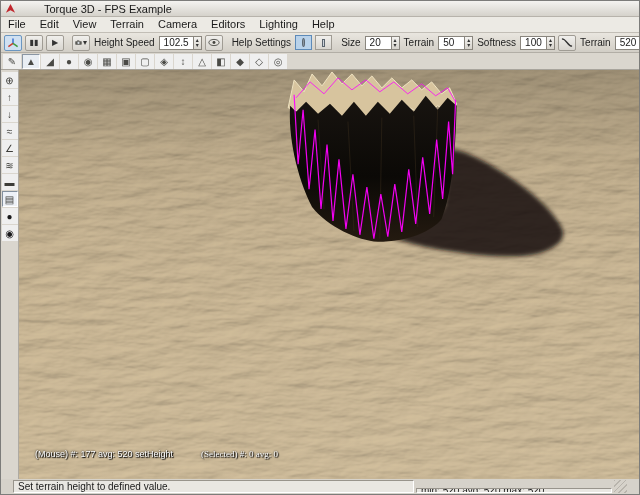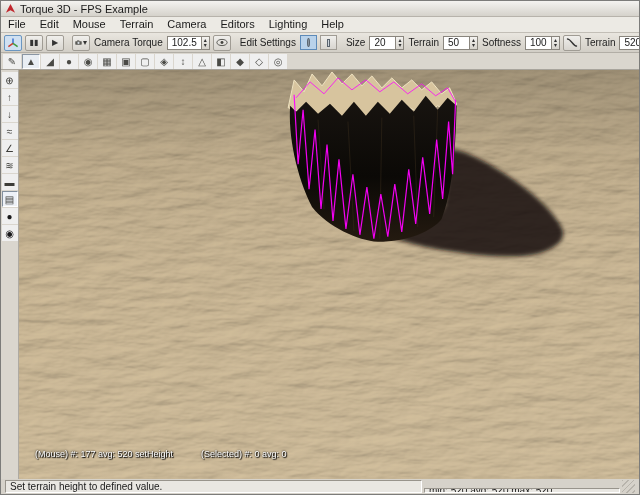--- a/index.html
+++ b/index.html
@@ -8,21 +8,21 @@
     width:640px;height:495px;
     display:flex;flex-direction:column;
     background:#d6d2ca;border:1px solid #7c7c7a;
     font-family:"Liberation Sans","DejaVu Sans",sans-serif;
     color:#1a1a1a;overflow:hidden;
   }
   
   .titlebar{height:16px;flex:0 0 16px;display:flex;align-items:center;gap:4px;
     padding:0 4px;background:linear-gradient(#f4f3f0,#d5d2cb);
     border-bottom:1px solid #b7b3ab;font-size:11px;}
-  .title{white-space:nowrap;}
+  .title{white-space:nowrap;margin-left:24px;}
   
   .menubar{height:24px;flex:0 0 15px;display:flex;align-items:center;
     background:#eceae4;border-bottom:1px solid #c2beb6;font-size:11px;}
   .menu-item{padding:0 7px;line-height:15px;cursor:default;}
   
   .toolbar1{height:20px;flex:0 0 20px;display:flex;align-items:center;gap:3px;
     padding:0 3px;background:linear-gradient(#e9e6df,#d2cec6);
     border-bottom:1px solid #b2aea6;font-size:10px;white-space:nowrap;}
   .tb-btn{display:flex;align-items:center;justify-content:center;gap:1px;
     height:16px;min-width:18px;padding:0 2px;background:linear-gradient(#f0efec,#d8d5cf);
@@ -53,24 +53,24 @@
     display:flex;flex-direction:column;align-items:center;padding-top:2px;gap:1px;}
   .side-btn{width:16px;height:16px;display:flex;align-items:center;justify-content:center;
     font-size:10px;color:#3c3c38;border:1px solid transparent;cursor:default;}
   .side-btn.dark{color:#18181a;}
   .side-btn.selected{background:#edf1f7;border-color:#83909e #fff #fff #83909e;}
   .viewport{flex:1 1 auto;position:relative;overflow:hidden;background:#bfae8c;text-align:center;}
   .viewport svg{display:block;width:100%;height:100%;}
   .hud{position:absolute;bottom:20px;left:0;width:100%;font-size:9px;color:#fff;
     text-shadow:1px 1px 1px #000,0 0 2px #000;pointer-events:none;}
   .hud .mouse{position:absolute;left:16px;bottom:0;white-space:nowrap;}
-  .hud .selected{position:absolute;left:182px;bottom:0;white-space:nowrap;}
+  .hud .selected{position:absolute;left:182px;bottom:0;white-space:nowrap;font-family:Liberation Serif, serif;}
   
   .statusbar{height:15px;flex:0 0 15px;display:flex;gap:2px;align-items:stretch;
-    padding:1px 4px;background:#d6d2ca;font-size:10px;}
+    padding:1px 12px;background:#d6d2ca;font-size:10px;}
   .status-cell{border:1px solid;border-color:#98948c #fff #fff #98948c;
     background:#e9e7e2;display:flex;align-items:center;padding:0 4px;
     white-space:nowrap;overflow:hidden;}
   .status-msg{flex:1 1 auto;}
   .status-range{flex:0 0 196px;margin-top:8px;}
   .grip{flex:0 0 13px;border:none;background:
     repeating-linear-gradient(135deg,#b8b4ac 0 1px,transparent 1px 4px);}
 </style>
 </head>
 <body>
@@ -80,21 +80,21 @@
   <div class="titlebar">
     <svg width="11" height="11" viewBox="0 0 12 12">
       <path d="M6 1 L11 10.5 L6 8 L1 10.5 Z" fill="#c1272d"></path>
     </svg>
     <span class="title">Torque 3D - FPS Example</span>
   </div>
 
   <div class="menubar">
     <span class="menu-item">File</span>
     <span class="menu-item">Edit</span>
-    <span class="menu-item">Mouse</span>
+    <span class="menu-item">View</span>
     <span class="menu-item">Terrain</span>
     <span class="menu-item">Camera</span>
     <span class="menu-item">Editors</span>
     <span class="menu-item">Lighting</span>
     <span class="menu-item">Help</span>
   </div>
 
   <div class="toolbar1">
     <button class="tb-btn selected">
       <svg width="13" height="12" viewBox="0 0 13 12">
@@ -111,36 +111,36 @@
     </button>
     <div class="sep"></div>
     <button class="tb-btn">
       <svg width="13" height="9" viewBox="0 0 13 9">
         <rect x="0.5" y="2" width="12" height="6.5" rx="1" fill="#5a5a56"></rect>
         <rect x="4" y="0.5" width="4" height="2" fill="#5a5a56"></rect>
         <circle cx="6.5" cy="5.2" r="2" fill="#d6dde4"></circle>
       </svg>
       <span>▾</span>
     </button>
-    <span class="tb-label">Camera Torque</span>
+    <span class="tb-label">Height Speed</span>
     <div class="fieldwrap">
       <span class="field" style="min-width:34px">102.5</span>
       <span class="spinner">
           <span>▴</span>
           <span>▾</span>
         </span>
     </div>
     <button class="tb-btn">
       <svg width="14" height="9" viewBox="0 0 14 9">
         <ellipse cx="7" cy="4.5" rx="6" ry="3.6" fill="none" stroke="#44443f" stroke-width="1"></ellipse>
         <circle cx="7" cy="4.5" r="1.7" fill="#44443f"></circle>
       </svg>
     </button>
     <div class="sep"></div>
-    <span class="tb-label">Edit Settings</span>
+    <span class="tb-label">Help Settings</span>
     <button class="brush-shape selected">
       <span class="dot-circle"></span>
     </button>
     <button class="brush-shape">
       <span class="dot-square"></span>
     </button>
     <div class="sep"></div>
     <span class="tb-label">Size</span>
     <div class="fieldwrap">
       <span class="field">20</span>

